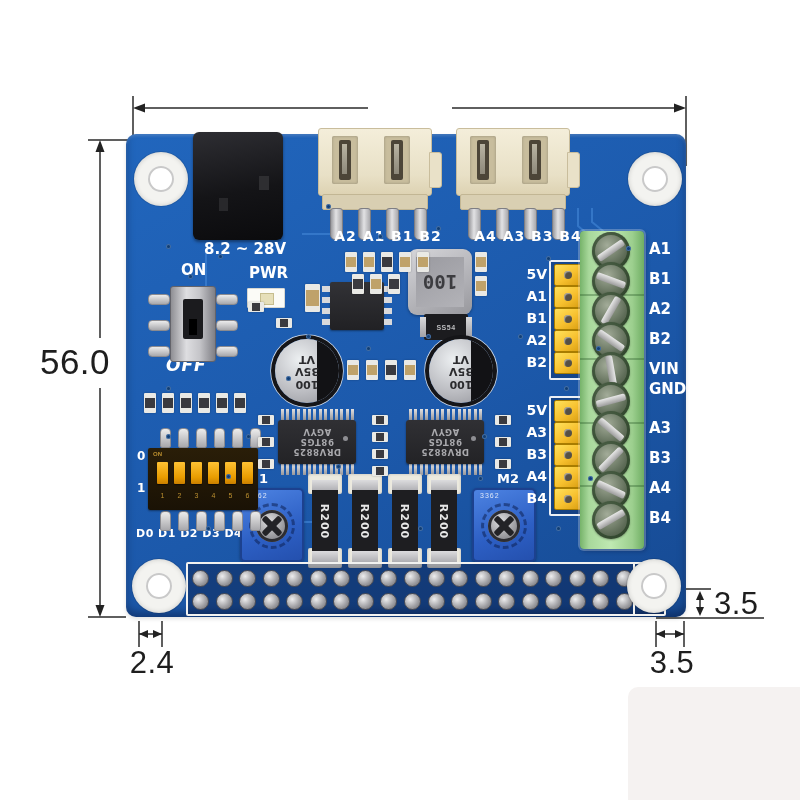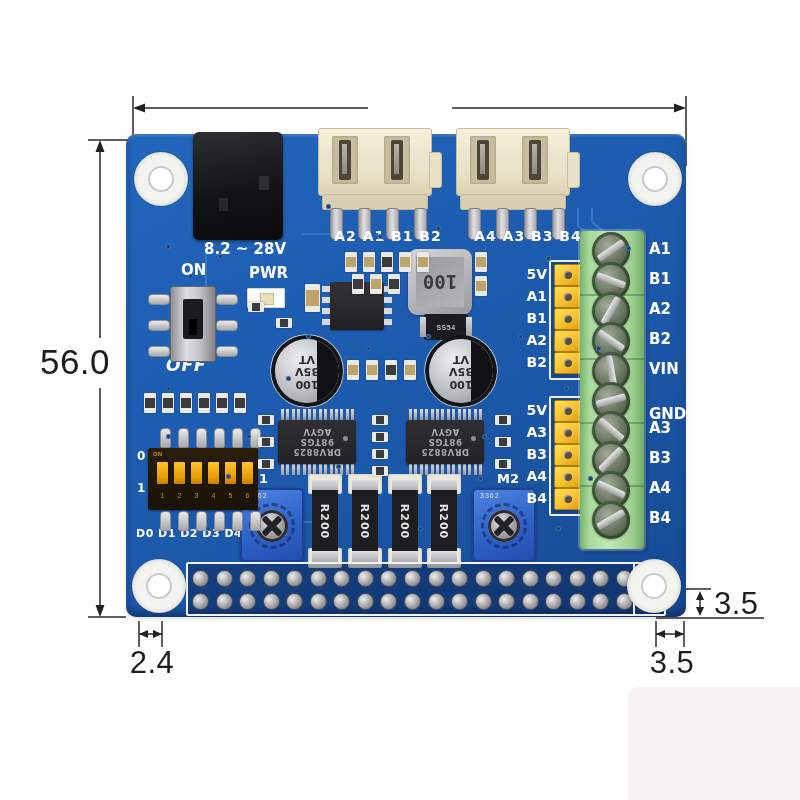--- a/index.html
+++ b/index.html
@@ -517,21 +517,21 @@
           </div>
           <div class="screw" style="top: 270.1px;">
             <div class="slot" style="transform: rotate(-30deg);"></div>
           </div>
         </div>
         <div class="silk term-label" style="top: 108px;">A1</div>
         <div class="silk term-label" style="top: 137.9px;">B1</div>
         <div class="silk term-label" style="top: 167.8px;">A2</div>
         <div class="silk term-label" style="top: 197.7px;">B2</div>
         <div class="silk term-label" style="top: 227.6px;">VIN</div>
-        <div class="silk term-label" style="top: 273px;">GND</div>
+        <div class="silk term-label" style="top: 248px;">GND</div>
         <div class="silk term-label" style="top: 287.4px;">A3</div>
         <div class="silk term-label" style="top: 317.3px;">B3</div>
         <div class="silk term-label" style="top: 347.2px;">A4</div>
         <div class="silk term-label" style="top: 377.1px;">B4</div>
         <div class="smd-v" style="left: 219px; top: 118px;"></div>
         <div class="smd-v" style="left: 237px; top: 118px;"></div>
         <div class="smd-v dark" style="left: 255px; top: 118px;"></div>
         <div class="smd-v" style="left: 273px; top: 118px;"></div>
         <div class="smd-v" style="left: 291px; top: 118px;"></div>
         <div class="smd-v dark" style="left: 226px; top: 140px;"></div>

